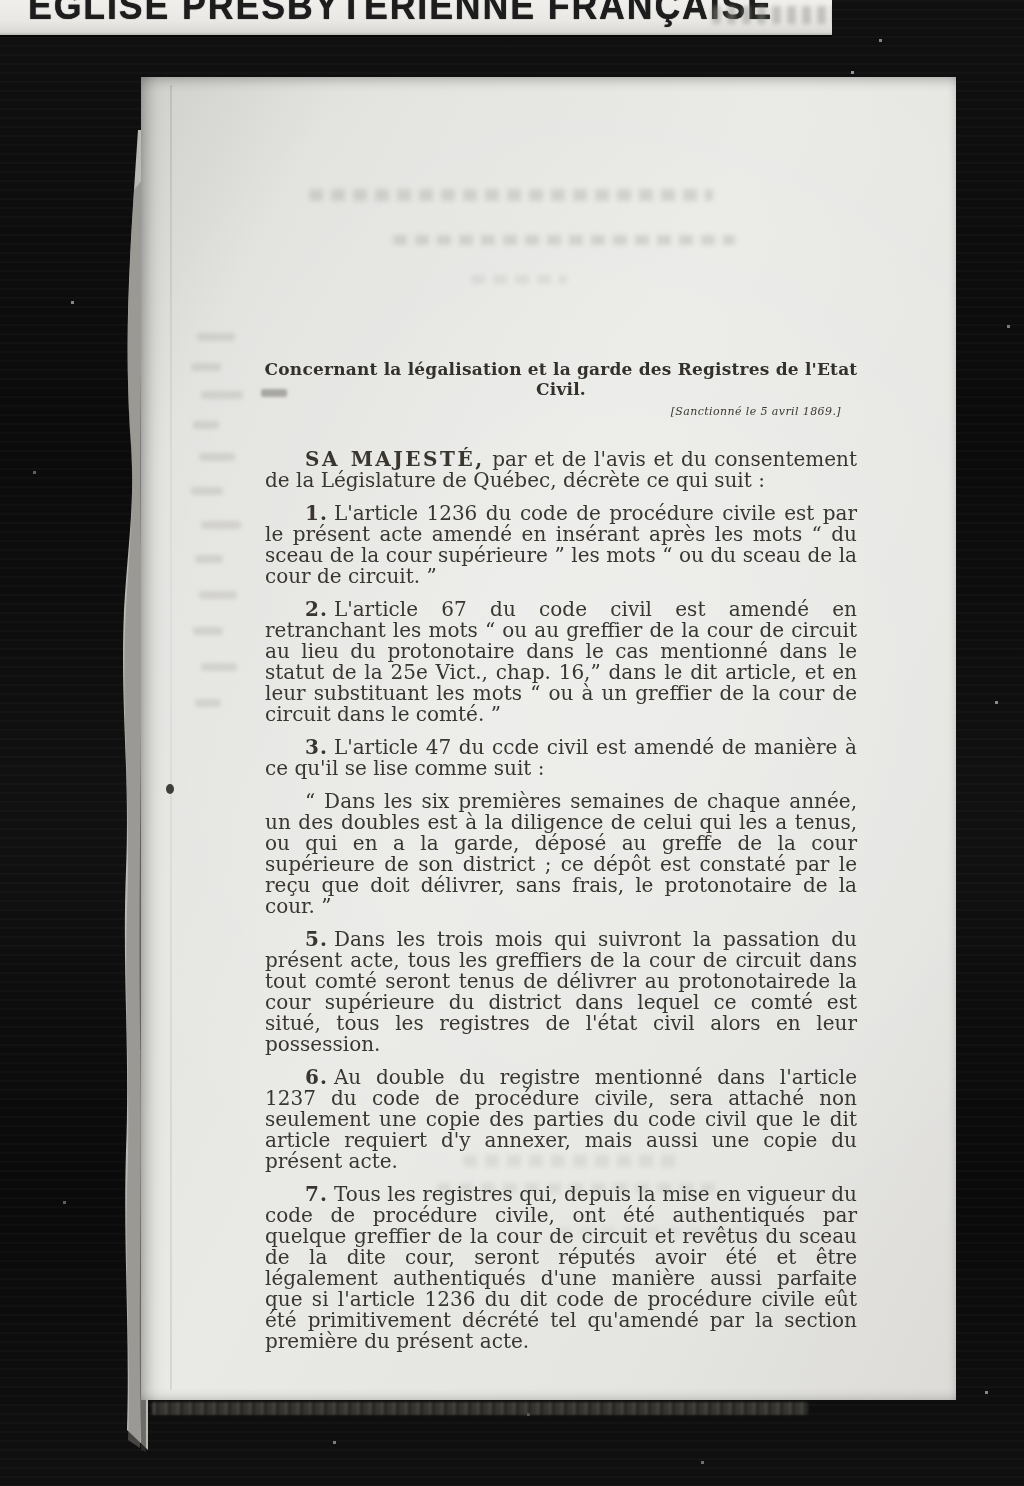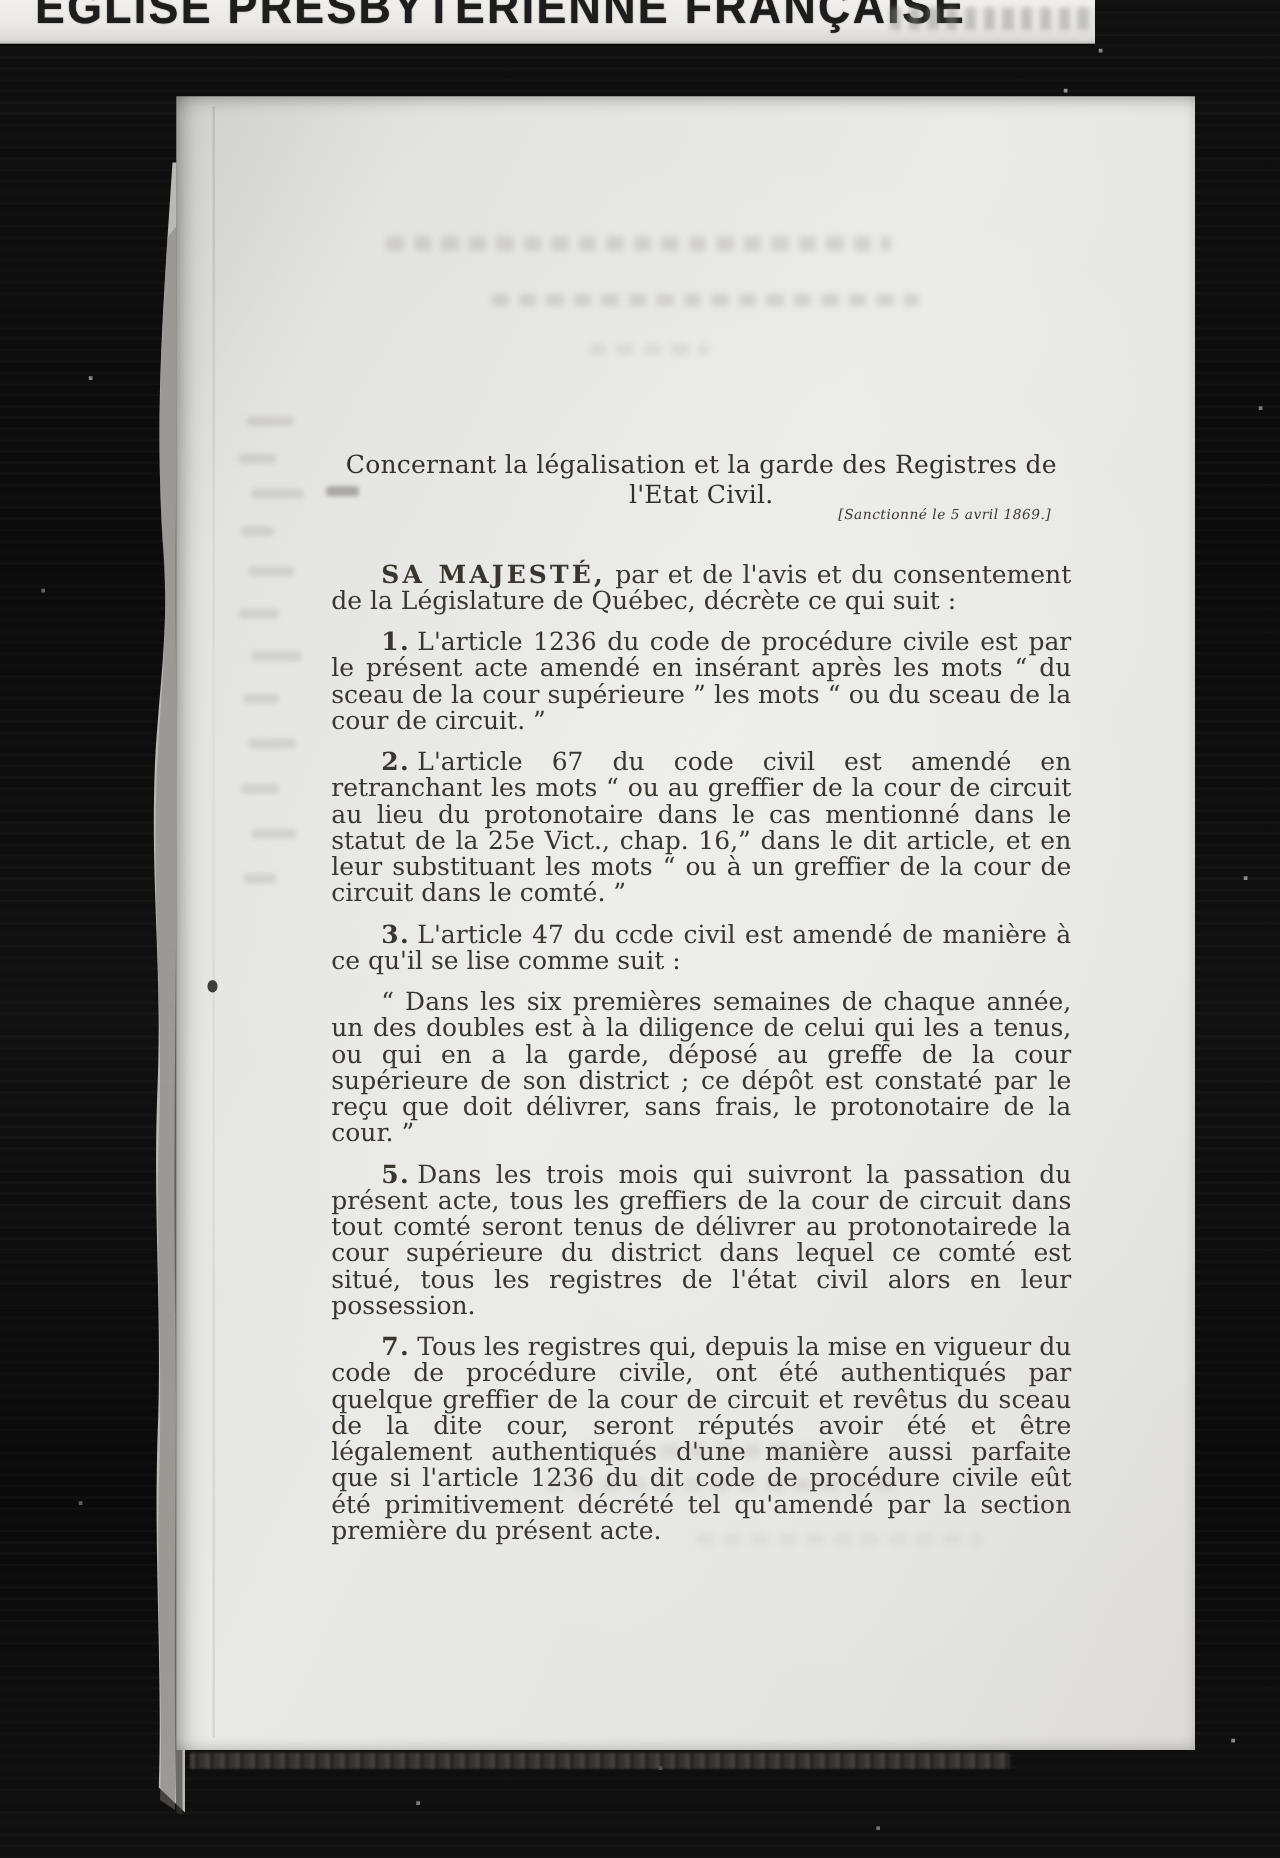--- a/index.html
+++ b/index.html
@@ -25,21 +25,21 @@
       334px 1442px 0 1px rgba(255,255,255,.45), 702px 1462px 0 1px rgba(255,255,255,.4),
       140px 1052px 0 1px rgba(255,255,255,.3), 986px 1392px 0 1px rgba(255,255,255,.5),
       1052px 560px 0 1px rgba(255,255,255,.3), 528px 1414px 0 1px rgba(255,255,255,.3),
       880px 40px 0 1px rgba(255,255,255,.5);
   }
 
   
   .banner{
     position:absolute;left:0;top:0;width:832px;height:35px;
     background:linear-gradient(180deg,#f0efec 0%,#e9e8e5 60%,#d9d8d4 92%,#b9b8b4 100%);
-    overflow:hidden;box-shadow:0 2px 0 rgba(0,0,0,.55);padding-left:44px;
+    overflow:hidden;box-shadow:0 2px 0 rgba(0,0,0,.55);
   }
   .banner-text{
     position:absolute;left:28px;top:-15px;
     font-family:"Liberation Sans","DejaVu Sans",sans-serif;
     font-weight:700;font-size:38px;letter-spacing:2px;color:#1d1d1d;
     transform:scaleX(.94);transform-origin:left top;white-space:nowrap;
     text-shadow:0 0 1px #1d1d1d;
   }
   .banner-smudge{
     position:absolute;top:6px;height:18px;border-radius:2px;
@@ -88,21 +88,21 @@
 
   
   .title{
     position:absolute;left:0;top:225px;width:100%;margin:0;text-align:center;
     font-family:"DejaVu Serif","Liberation Serif",serif;font-weight:700;
     font-size:37px;letter-spacing:9px;color:#26231e;
     -webkit-text-stroke:1.1px #26231e;text-shadow:0 0 1px rgba(30,28,24,.8);
   }
   .subtitle{
     position:absolute;left:112px;top:282px;width:616px;margin:0;text-align:center;
-    font-size:20px;font-weight:400;color:#34312b;letter-spacing:.2px;
+    font-size:17px;font-weight:700;color:#34312b;letter-spacing:.2px;
   }
   .subtitle-artifact{
     position:absolute;left:120px;top:312px;width:26px;height:8px;
     background:#6d6a63;filter:blur(1.6px);opacity:.5;border-radius:2px;
   }
   .sanction{
     position:absolute;left:124px;top:328px;width:576px;margin:0;text-align:right;
     font-style:italic;font-size:11px;color:#3b3830;letter-spacing:.4px;
   }
   .text-col{
@@ -159,19 +159,20 @@
     <p class="sanction">[Sanctionné le 5 avril 1869.]</p>
 
     <div class="text-col">
       <p class="para"><span class="lead">SA MAJESTÉ,</span> <span>par et de l'avis et du consentement de la Législature de Québec, décrète ce qui suit :</span></p>
 
       <p class="para"><span class="num">1.</span><span>L'article 1236 du code de procédure civile est par le présent acte amendé en insérant après les mots “ du sceau de la cour supérieure ” les mots “ ou du sceau de la cour de circuit. ”</span></p>
       <p class="para"><span class="num">2.</span><span>L'article 67 du code civil est amendé en retranchant les mots “ ou au greffier de la cour de circuit au lieu du protonotaire dans le cas mentionné dans le statut de la 25e Vict., chap. 16,” dans le dit article, et en leur substituant les mots “ ou à un greffier de la cour de circuit dans le comté. ”</span></p>
       <p class="para"><span class="num">3.</span><span>L'article 47 du ccde civil est amendé de manière à ce qu'il se lise comme suit :</span></p>
       <p class="para"><span>“ Dans les six premières semaines de chaque année, un des doubles est à la diligence de celui qui les a tenus, ou qui en a la garde, déposé au greffe de la cour supérieure de son district ; ce dépôt est constaté par le reçu que doit délivrer, sans frais, le protonotaire de la cour. ”</span></p>
       <p class="para"><span class="num">5.</span><span>Dans les trois mois qui suivront la passation du présent acte, tous les greffiers de la cour de circuit dans tout comté seront tenus de délivrer au protonotairede la cour supérieure du district dans lequel ce comté est situé, tous les registres de l'état civil alors en leur possession.</span></p>
+      <p class="para"><span class="num">6.</span><span>Au double du registre mentionné dans l'article 1237 du code de procédure civile, sera attaché non seulement une copie des parties du code civil que le dit article requiert d'y annexer, mais aussi une copie du présent acte.</span></p>
       <p class="para"><span class="num">7.</span><span>Tous les registres qui, depuis la mise en vigueur du code de procédure civile, ont été authentiqués par quelque greffier de la cour de circuit et revêtus du sceau de la dite cour, seront réputés avoir été et être légalement authentiqués d'une manière aussi parfaite que si l'article 1236 du dit code de procédure civile eût été primitivement décrété tel qu'amendé par la section première du présent acte.</span></p>
     </div>
   </div>
 
   <div class="page-edge-bottom"></div>
   <div class="ink-dot"></div>
 </div>
 
 </body></html>

